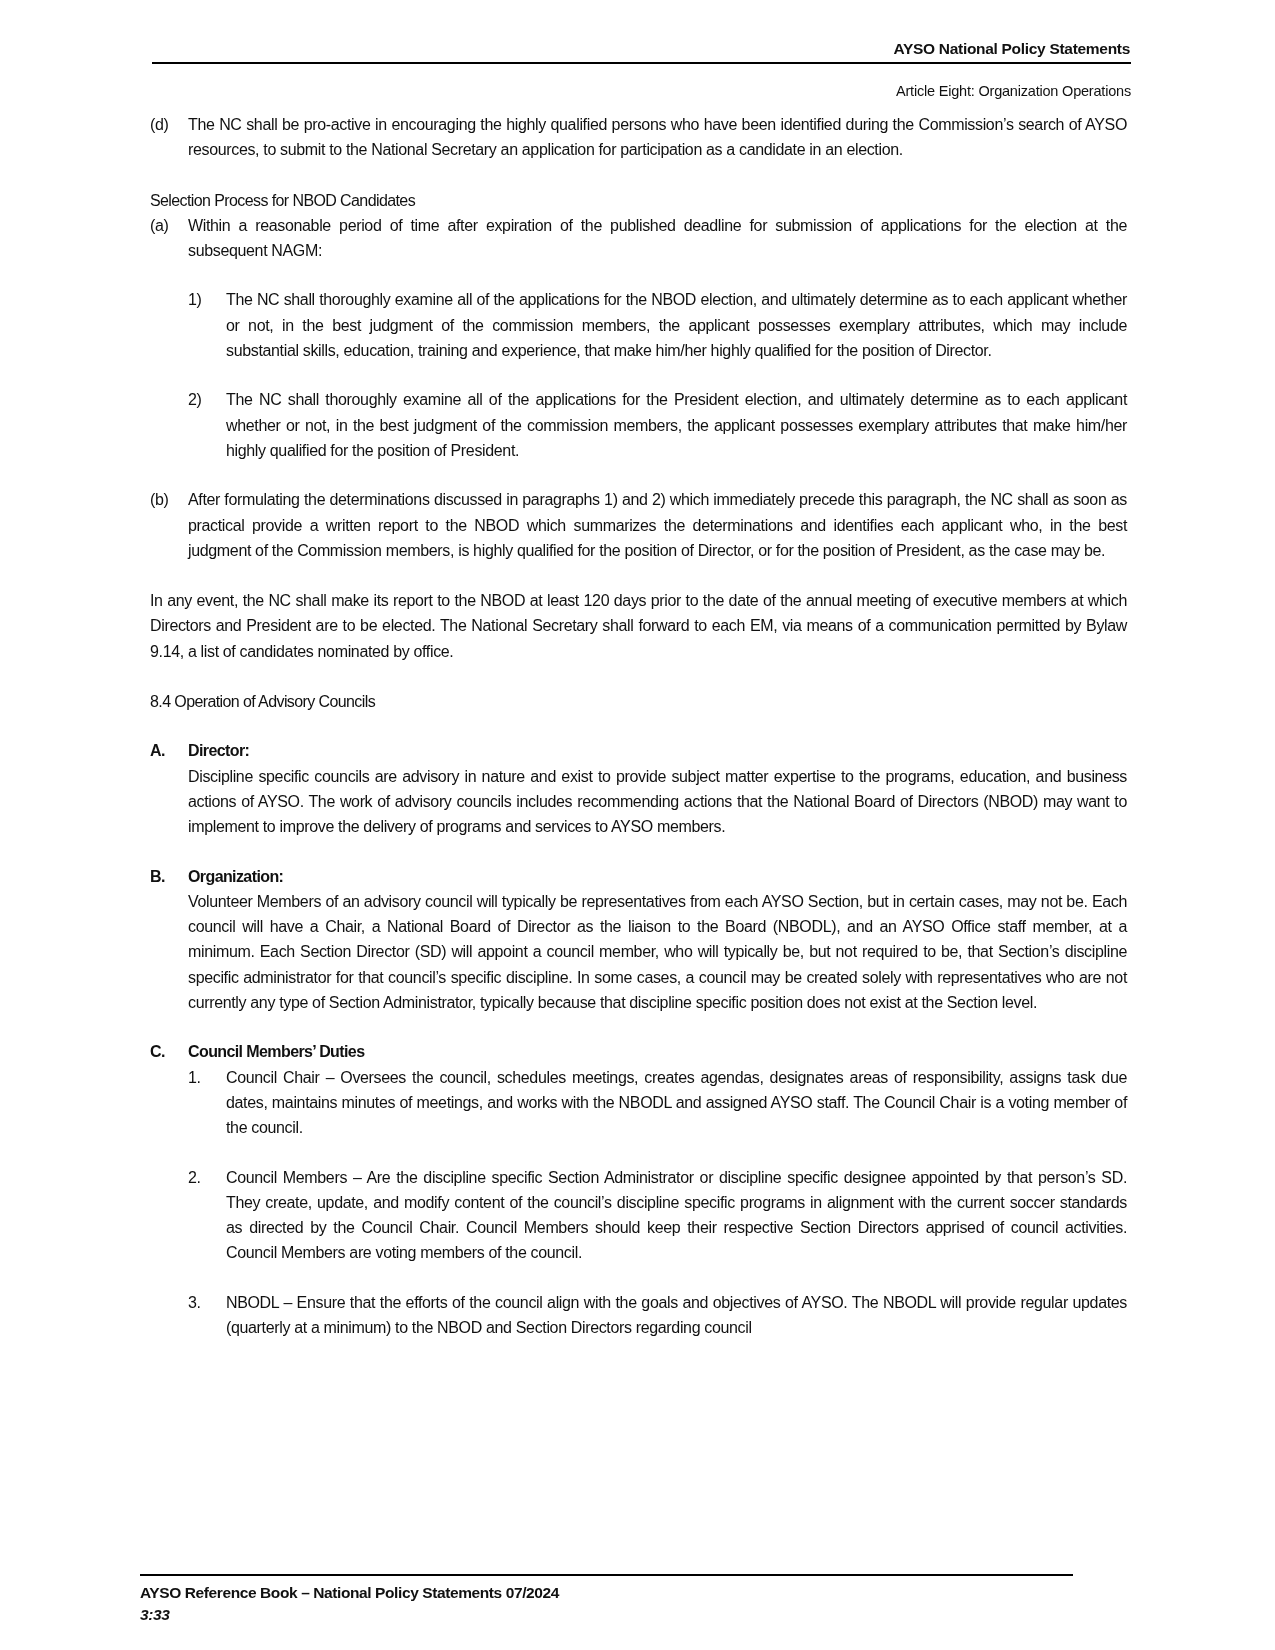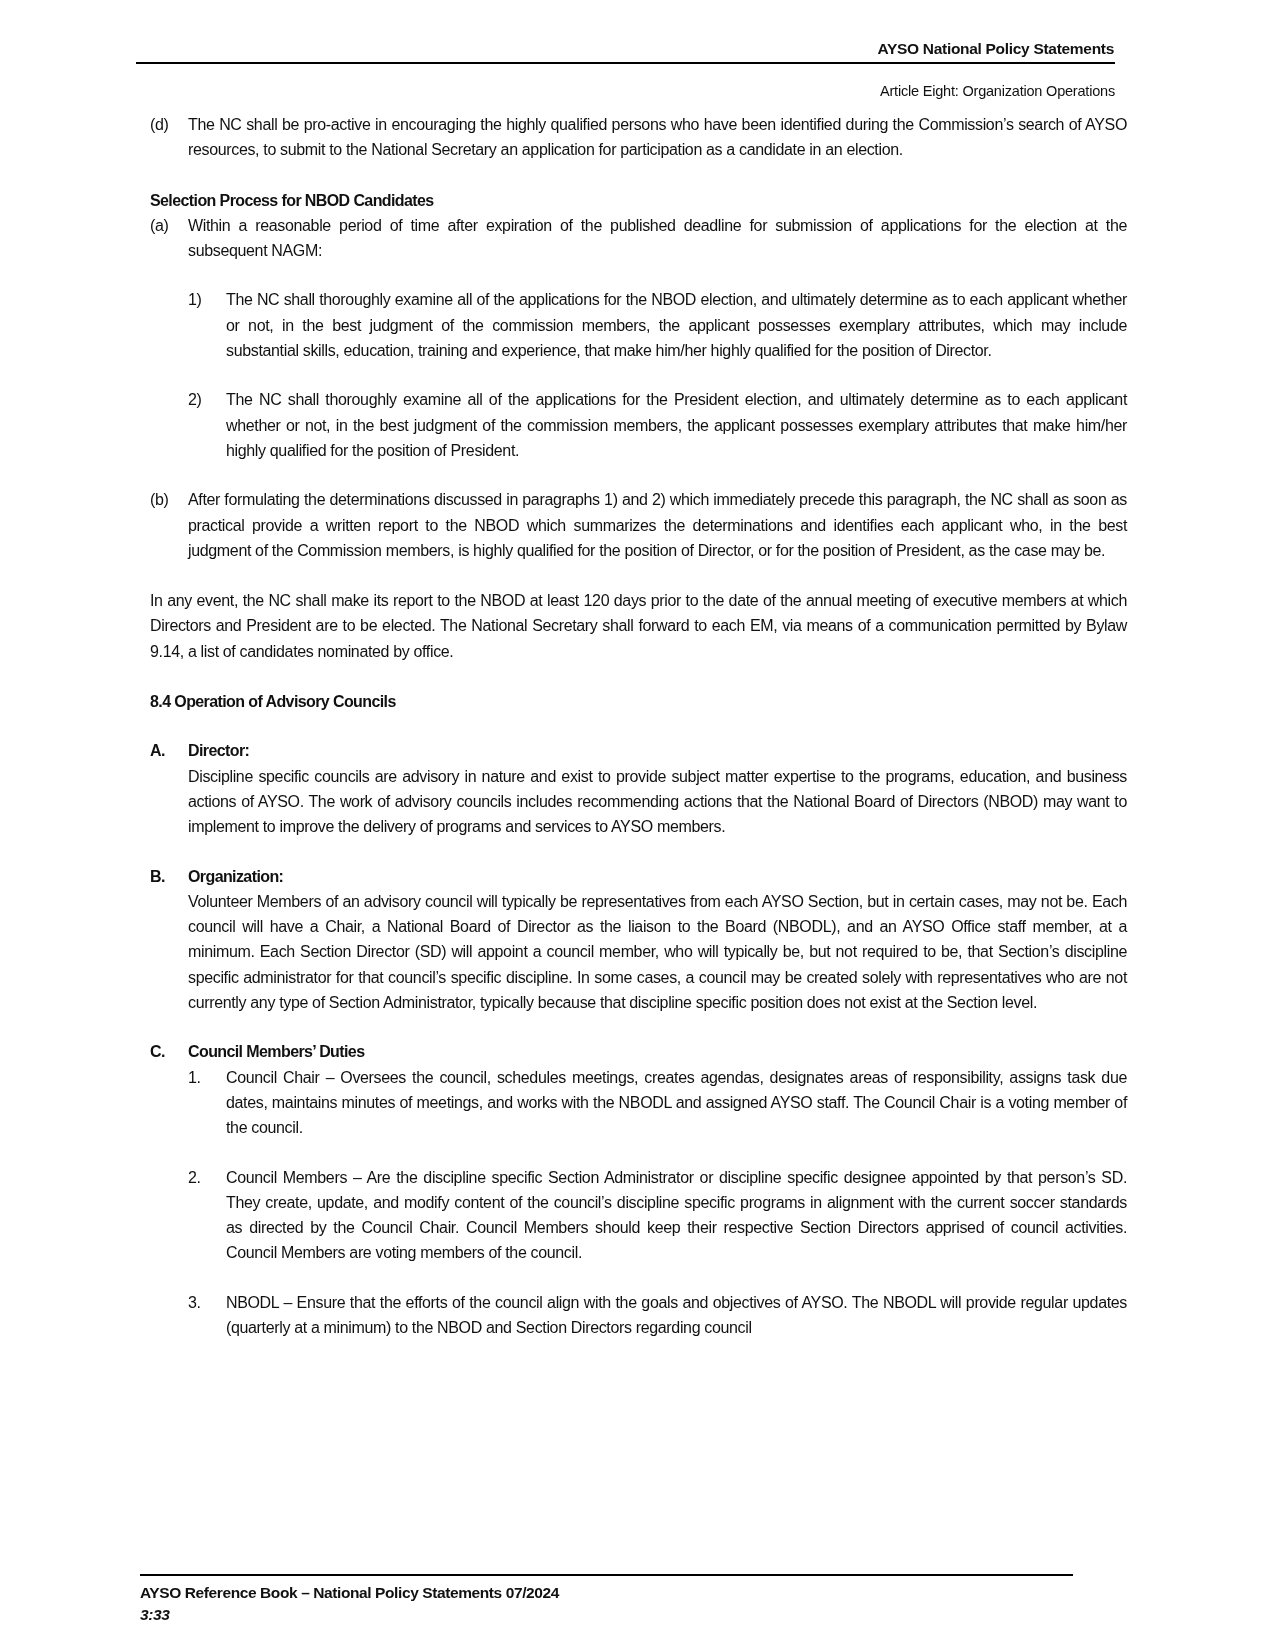--- a/index.html
+++ b/index.html
@@ -17,21 +17,21 @@
     }
     .page {
       position: absolute;
       left: 0; top: 0;
       width: 1275px; height: 1650px;
       background: #fff;
     }
     
     .hdr {
       position: absolute;
-      left: 136px;
+      left: 152px;
       width: 979px;
       top: 38px;
     }
     .hdr-title {
       text-align: right;
       font-weight: bold;
       font-size: 15.5px;
       letter-spacing: -0.3px;
       line-height: 22px;
       padding-right: 1px;
@@ -74,21 +74,21 @@
       position: relative;
       padding-left: 76px;
       text-align: justify;
     }
     .num-item .lbl {
       position: absolute;
       left: 38px;
       top: 0;
     }
     .heading {
-      font-weight: bold;
+      font-weight: normal;
       letter-spacing: -0.6px;
     }
     .sub-heading {
       position: relative;
       padding-left: 38px;
       font-weight: bold;
       letter-spacing: -0.6px;
     }
     .sub-heading .lbl {
       position: absolute;

